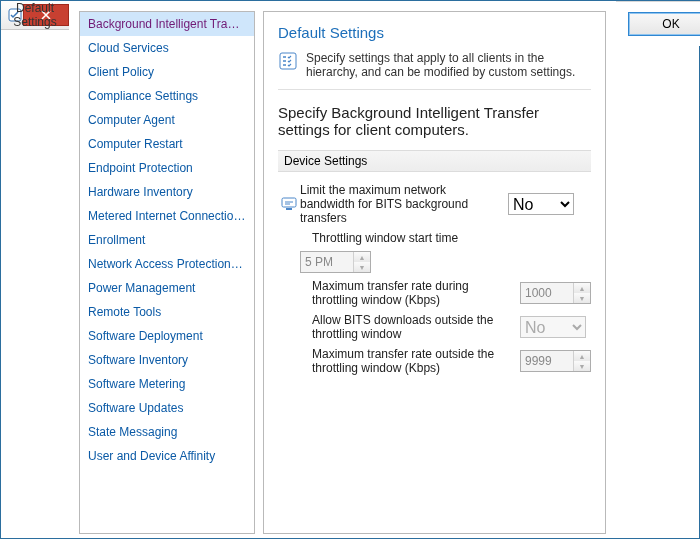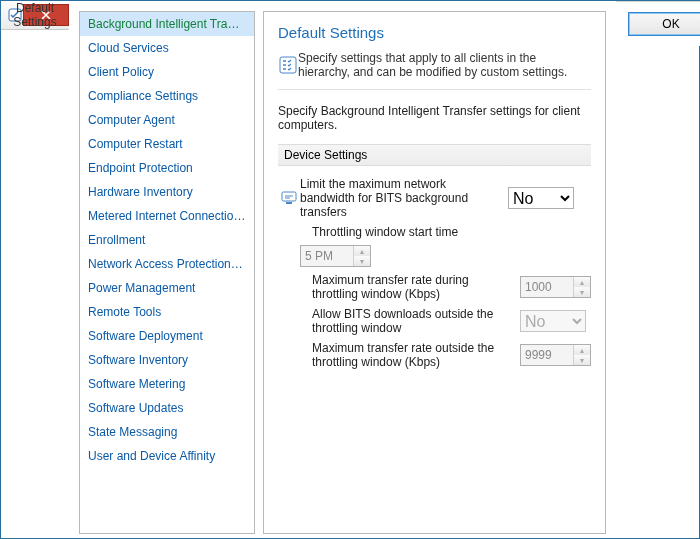--- a/index.html
+++ b/index.html
@@ -75,56 +75,56 @@
     color: #0b5aa6;
     cursor: pointer;
     white-space: nowrap;
     overflow: hidden;
     text-overflow: ellipsis;
     font-size: 12px;
     line-height: 18px;
   }
   .sidebar .item.selected {
     background: #cfe6fb;
-    color: #15803d;
+    color: #701a75;
   }
   .main {
     flex: 1;
     border: 1px solid #b9b9b9;
     background: #fff;
     padding: 8px 14px 8px 14px;
     box-sizing: border-box;
     overflow: auto;
   }
   .main h1 {
     margin: 4px 0 10px 0;
     font-size: 15px;
     font-weight: 400;
     color: #1d6fba;
   }
   .desc-row {
     display: flex;
-    align-items: center;
+    gap: 8px;
     color: #333;
     font-size: 12px;
     margin-bottom: 10px;
   }
   .desc-row .icon {
     width: 20px; height: 20px;
     flex: 0 0 auto;
     color: #4a86c9;
     display:flex; align-items:center; justify-content:center;
   }
   hr.sep {
     border: none;
     border-top: 1px solid #e0e0e0;
     margin: 6px 0 14px 0;
   }
   .section-intro {
-    font-size: 12px;
+    font-size: 15px;
     color: #222;
     margin-bottom: 12px;
   }
   .group-header {
     background: linear-gradient(#f5f5f5, #ededed);
     border: 1px solid #dcdcdc;
     border-left: none; border-right: none;
     padding: 3px 6px;
     font-weight: normal;
     font-size: 12px;

